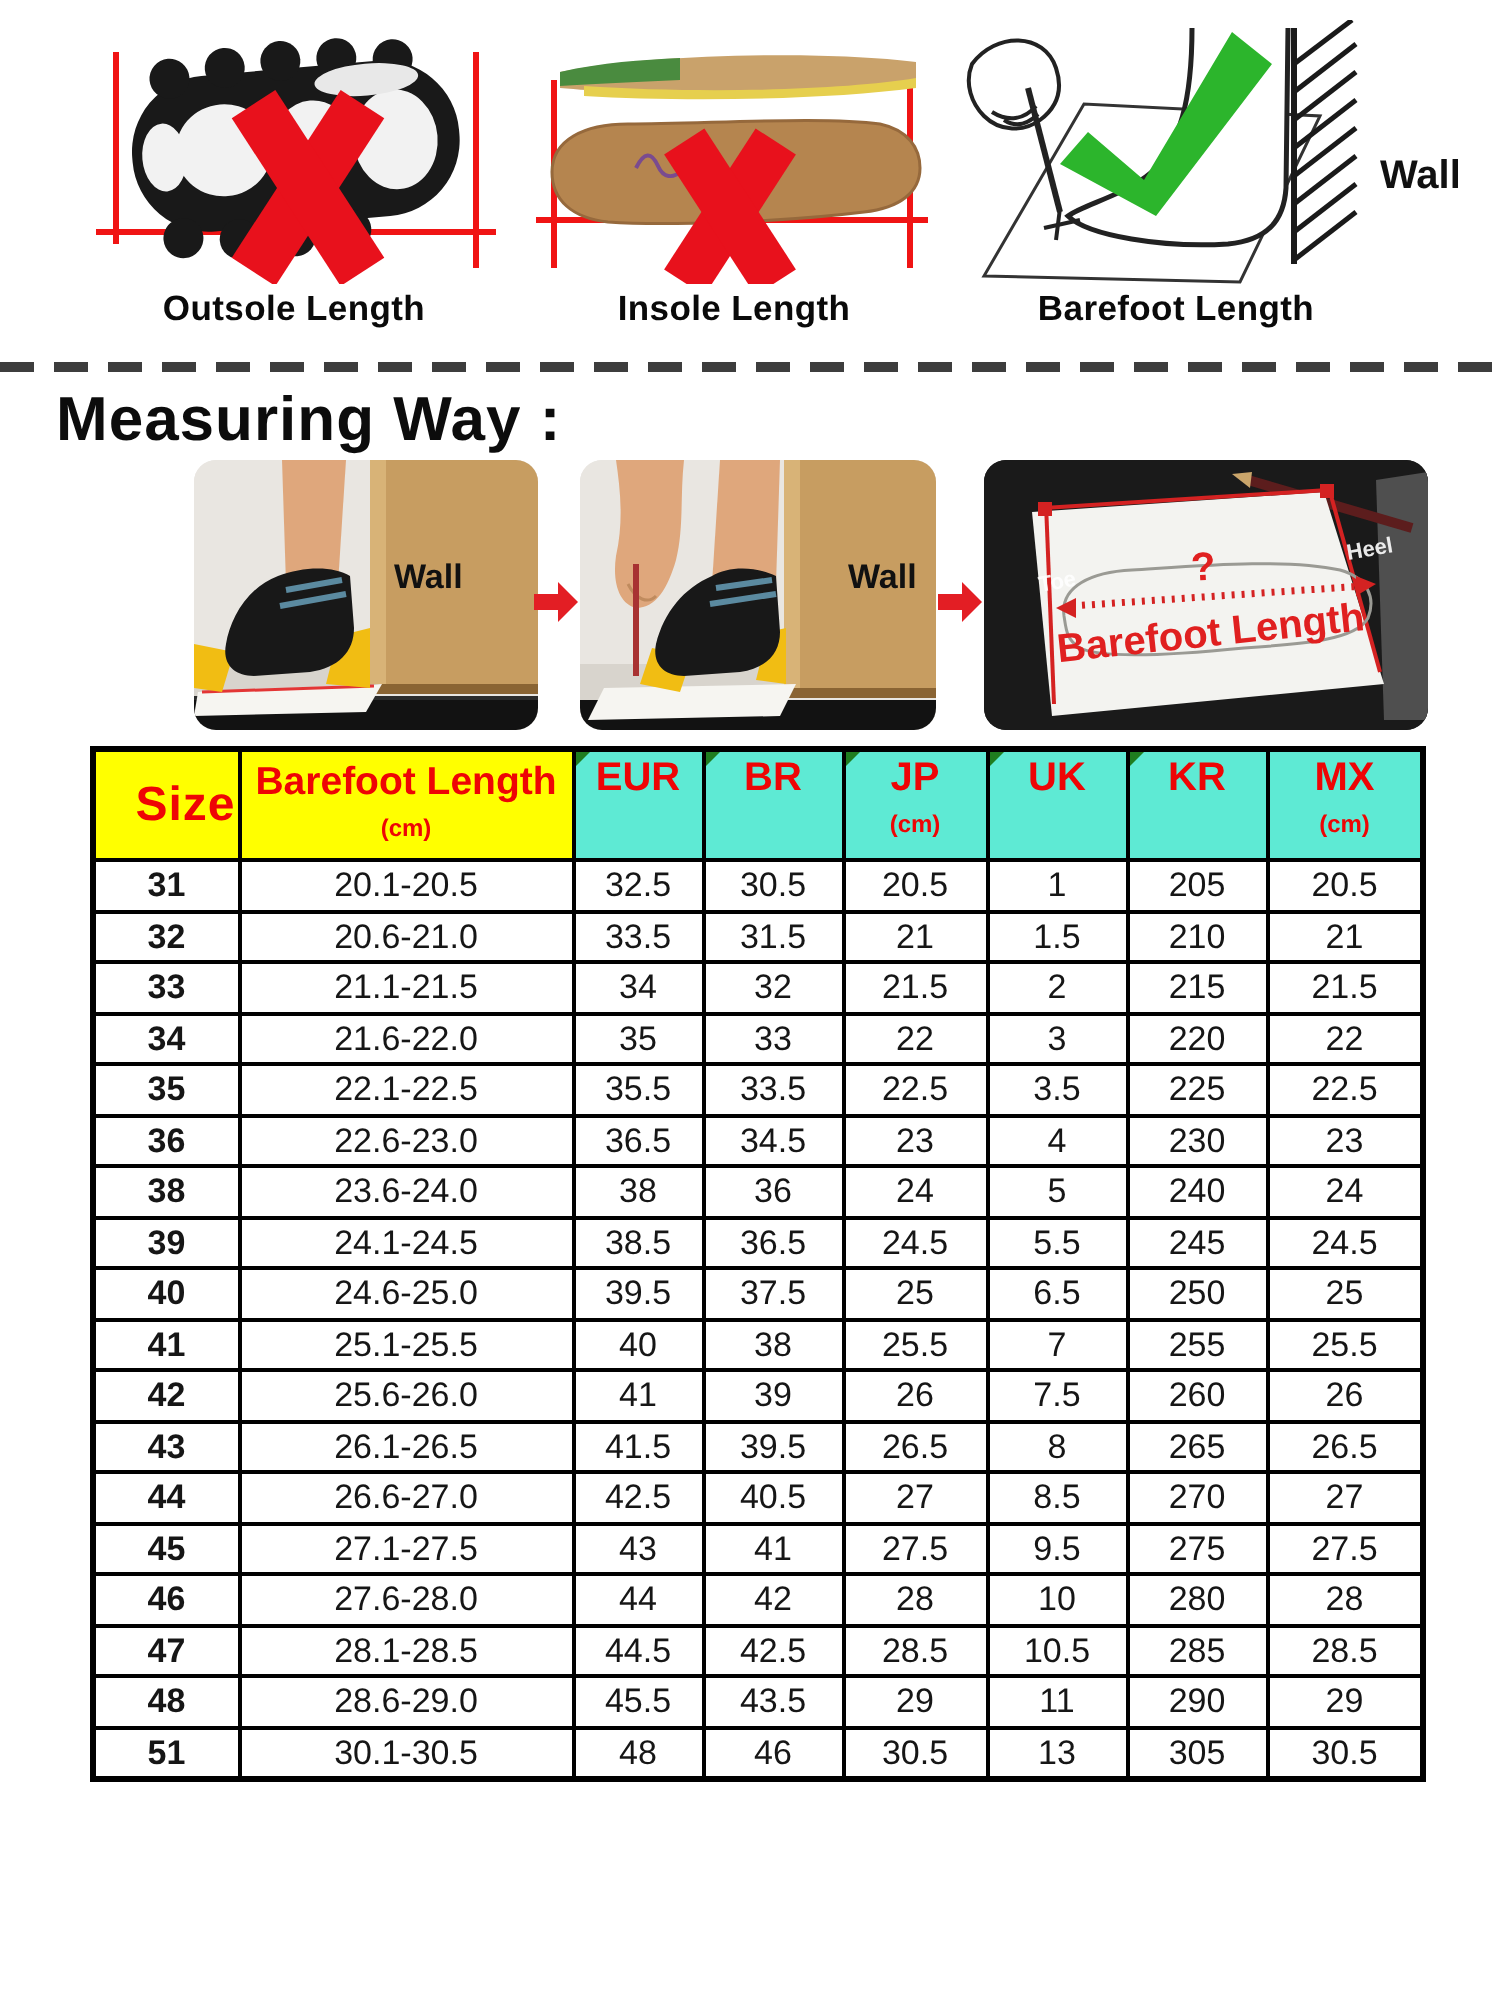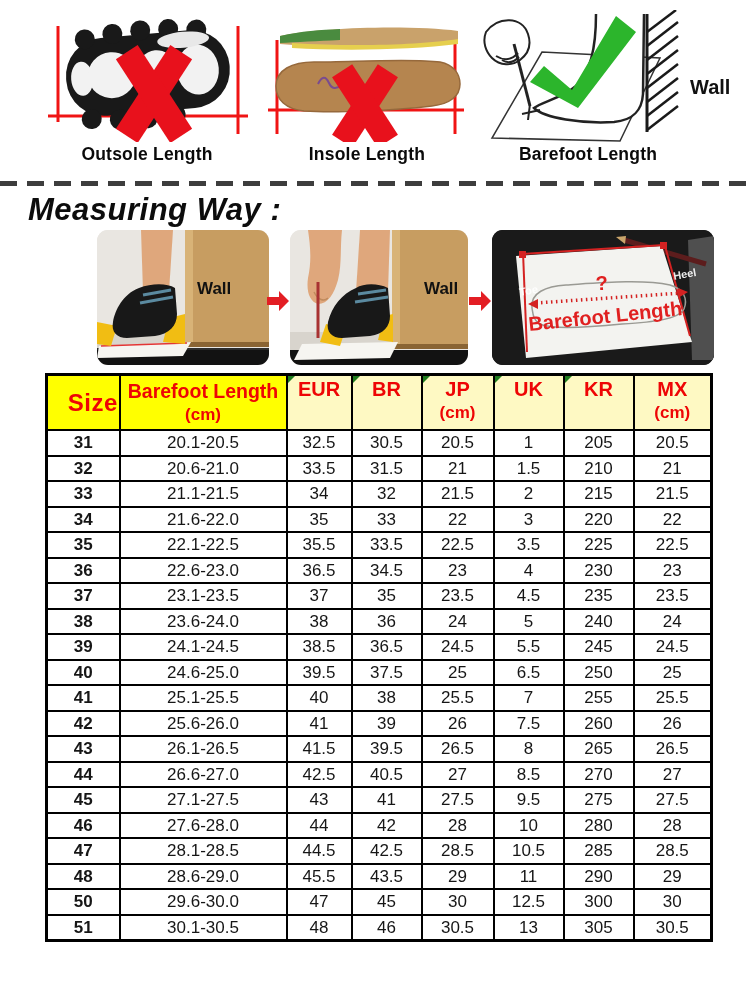--- a/index.html
+++ b/index.html
@@ -10,32 +10,32 @@
 
   
   .guide-fig { position:absolute; }
   .guide-caption { font-weight:bold; font-size:17.5px; color:#0a0a0a; text-align:center; margin-top:2px; letter-spacing:.2px; }
 
   
   .divider { left:0; top:181px; width:750px; height:5px;
     background:repeating-linear-gradient(90deg,#3d3d3d 0 17px, transparent 17px 27px); }
 
   
-  .measuring-heading { left:28px; top:192px; font-size:31px; font-weight:bold; color:#0c0c0c; letter-spacing:.5px;font-style:italic; }
+  .measuring-heading { left:28px; top:192px; font-size:31px; font-weight:bold; color:#0c0c0c; letter-spacing:.5px; }
   .photo { position:absolute; border-radius:11px; overflow:hidden; background:#e9e6e1; }
 
   
   .size-table-wrap { left:45px; top:373px; width:665px; }
   table { border-collapse:collapse; table-layout:fixed; width:665px; border:3px solid #000; }
   th, td { border:2px solid #000; text-align:center; padding:0; overflow:hidden; }
   thead tr { height:55px; }
-  th { position:relative; vertical-align:top; background:#fef9c3; color:#ee0505; font-weight:bold; }
+  th { position:relative; vertical-align:top; background:#5eead4; color:#ee0505; font-weight:bold; }
   th.hl { background:#ffff00; }
   .h1 { font-size:20px; line-height:25px; padding-top:1px; }
-  .h2 { font-size:17px; line-height:21px; }
+  .h2 { font-size:12px; line-height:21px; }
   .th-size .h1 { font-size:24px; line-height:52px; letter-spacing:.5px;margin-left:19px; }
   .th-barefoot .h1 { font-size:19.5px; line-height:26px; padding-top:2px; }
   .corner { position:absolute; top:0; left:0; width:0; height:0;
     border-top:7px solid #1f7d1f; border-right:7px solid transparent; }
   tbody tr { height:25.5px; }
   td { font-size:17px; color:#161616; line-height:1; background:#fff; }
   td.c-size { font-weight:bold; }
 </style>
 </head>
 <body>
@@ -323,30 +323,20 @@
             <td class="c-size">36</td>
             <td>22.6-23.0</td>
             <td>36.5</td>
             <td>34.5</td>
             <td>23</td>
             <td>4</td>
             <td>230</td>
             <td>23</td>
           </tr>
           <tr>
-            <td class="c-size">37</td>
-            <td>23.1-23.5</td>
-            <td>37</td>
-            <td>35</td>
-            <td>23.5</td>
-            <td>4.5</td>
-            <td>235</td>
-            <td>23.5</td>
-          </tr>
-          <tr>
             <td class="c-size">38</td>
             <td>23.6-24.0</td>
             <td>38</td>
             <td>36</td>
             <td>24</td>
             <td>5</td>
             <td>240</td>
             <td>24</td>
           </tr>
           <tr>
@@ -443,30 +433,20 @@
             <td class="c-size">48</td>
             <td>28.6-29.0</td>
             <td>45.5</td>
             <td>43.5</td>
             <td>29</td>
             <td>11</td>
             <td>290</td>
             <td>29</td>
           </tr>
           <tr>
-            <td class="c-size">50</td>
-            <td>29.6-30.0</td>
-            <td>47</td>
-            <td>45</td>
-            <td>30</td>
-            <td>12.5</td>
-            <td>300</td>
-            <td>30</td>
-          </tr>
-          <tr>
             <td class="c-size">51</td>
             <td>30.1-30.5</td>
             <td>48</td>
             <td>46</td>
             <td>30.5</td>
             <td>13</td>
             <td>305</td>
             <td>30.5</td>
           </tr>
         </tbody>

